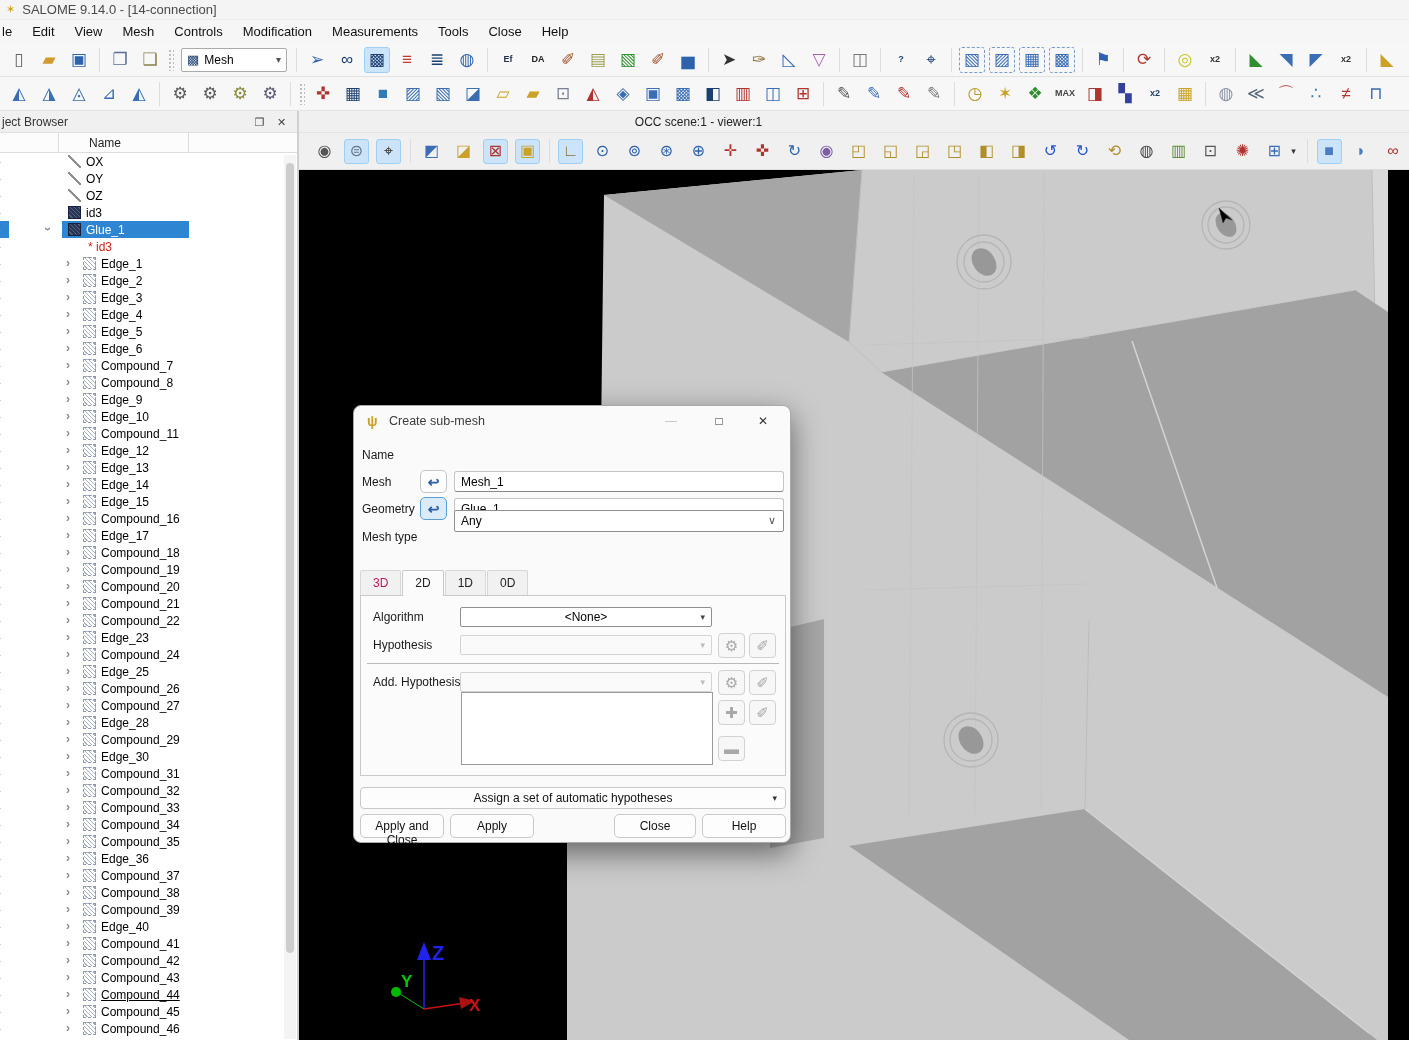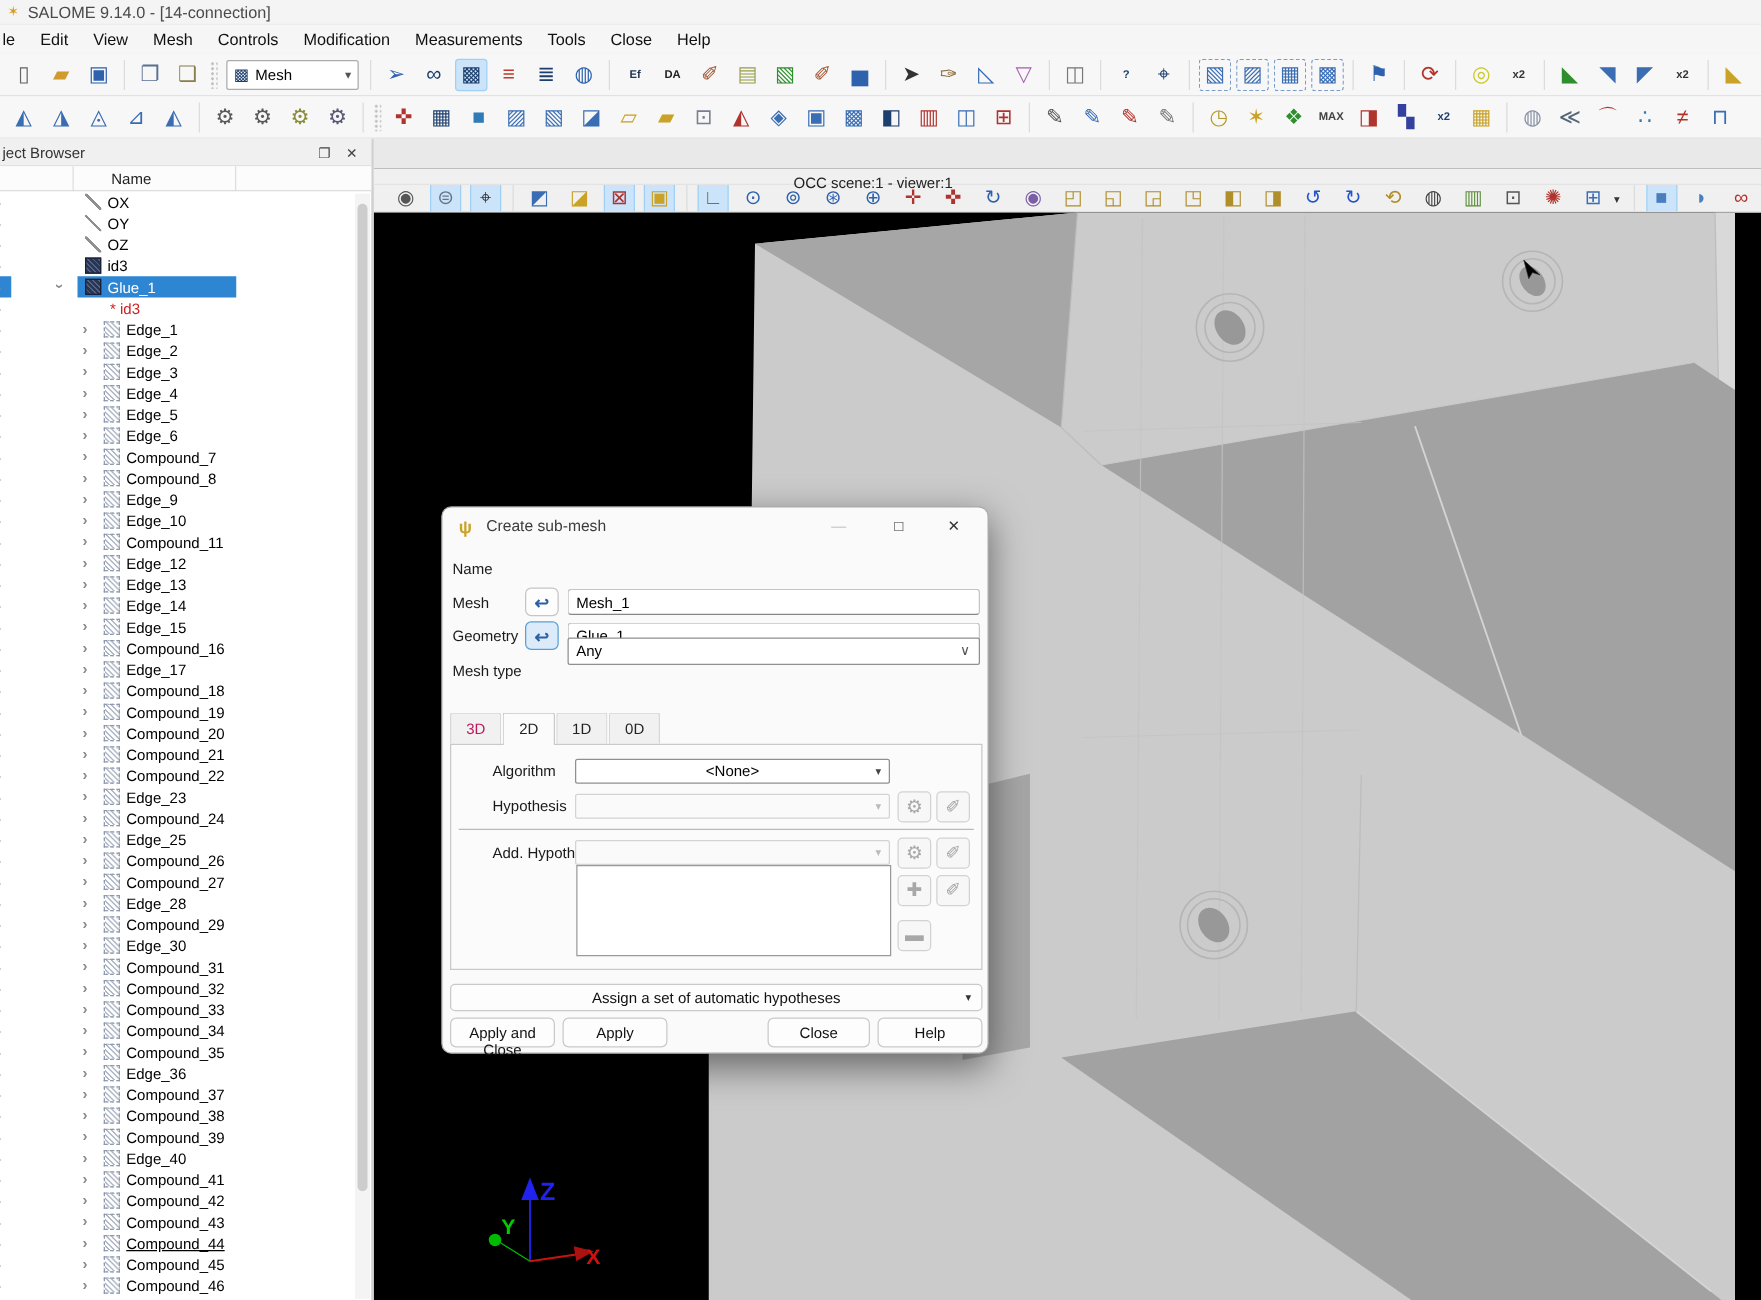--- a/index.html
+++ b/index.html
@@ -57,21 +57,21 @@
      background-image:repeating-linear-gradient(45deg, transparent 0 2px, #51618a 2px 3px); }
   .ticon.hatch { border:1px dashed #8e99ad;
      background-image:repeating-linear-gradient(45deg, transparent 0 2px, #aab3c3 2px 3px); }
   .tlabel { position:absolute; top:2px; font-size:12px; color:#000; white-space:nowrap; }
   .selbg { position:absolute; left:62px; top:0; width:127px; height:17px; background:#2e86d2; }
   .selchip { position:absolute; left:0; top:0; width:9px; height:17px; background:#2e86d2; }
   .vscroll { position:absolute; right:1px; top:44px; width:12px; height:884px; background:#f4f4f4; }
   .vthumb { position:absolute; left:2px; top:8px; width:8px; height:790px; background:#cdcdcd;
      border-radius:4px; }
 
-  .viewer { flex:1; display:flex; flex-direction:column; background:#000;margin-top:24px; }
+  .viewer { flex:1; display:flex; flex-direction:column; background:#000; }
   .vcaption { height:22px; background:#f0f0f0; border-bottom:1px solid #e3e3e3;
     position:relative; }
   .vcaption .cap-text { position:absolute; left:0; width:800px; text-align:center; top:4px;
     color:#222; font-size:12px; }
   .vtbar { height:37px; background:#f0f0f0; display:flex; align-items:center; padding-left:10px;
     border-bottom:1px solid #ddd; overflow:hidden; }
   .vtbar .tbtn { width:25px; height:25px; margin:0 3.5px; font-size:16px; }
   .vtbar .caret { width:10px; font-size:9px; color:#333; margin-left:-2px; }
   .canvas { position:relative; width:1089px; height:870px; }
 
@@ -98,21 +98,21 @@
     border:1px solid #8f8f8f; border-radius:2px; padding:3px 6px; color:#000; }
   .combo .cchev { position:absolute; right:7px; top:3px; color:#555; font-size:11px; }
   .tabs { position:absolute; left:6px; top:164px; display:flex; }
   .tab { height:25px; padding:5px 12px; border:1px solid #d7d7d7; border-bottom:none;
     background:#f1f1f1; color:#222; border-radius:2px 2px 0 0; margin-right:1px; }
   .tab.disabled { color:#be185d; }
   .tab.active { background:#fbfbfb; border-color:#c9c9c9; position:relative; z-index:2;
     height:26px; }
   .tab-pane { position:absolute; left:6px; top:189px; width:426px; height:181px;
     border:1px solid #c9c9c9; background:#fbfbfb; }
-  .pane-label { position:absolute; left:12px; color:#1a1a1a;margin-left:21px; }
+  .pane-label { position:absolute; left:12px; color:#1a1a1a; }
   .pane-combo { position:absolute; left:99px; width:252px; height:20px; border:1px solid #8f8f8f;
     border-radius:2px; background:#fff; text-align:center; padding-top:2px; }
   .pane-combo.dis { border-color:#d3d3d3; background:#fafafa; }
   .pane-combo .dn { position:absolute; right:6px; top:4px; font-size:9px; color:#444; }
   .pane-combo.dis .dn { color:#bbb; }
   .gearbtn { position:absolute; width:27px; height:25px; border:1px solid #d2d2d2;
     border-radius:4px; background:#f7f7f7; display:flex; align-items:center; justify-content:center;
     color:#a8a8a8; font-size:15px; }
   .hr { position:absolute; left:6px; width:412px; height:1px; background:#b9b9b9; }
   .listbox { position:absolute; left:100px; top:96px; width:252px; height:73px; background:#fff;

